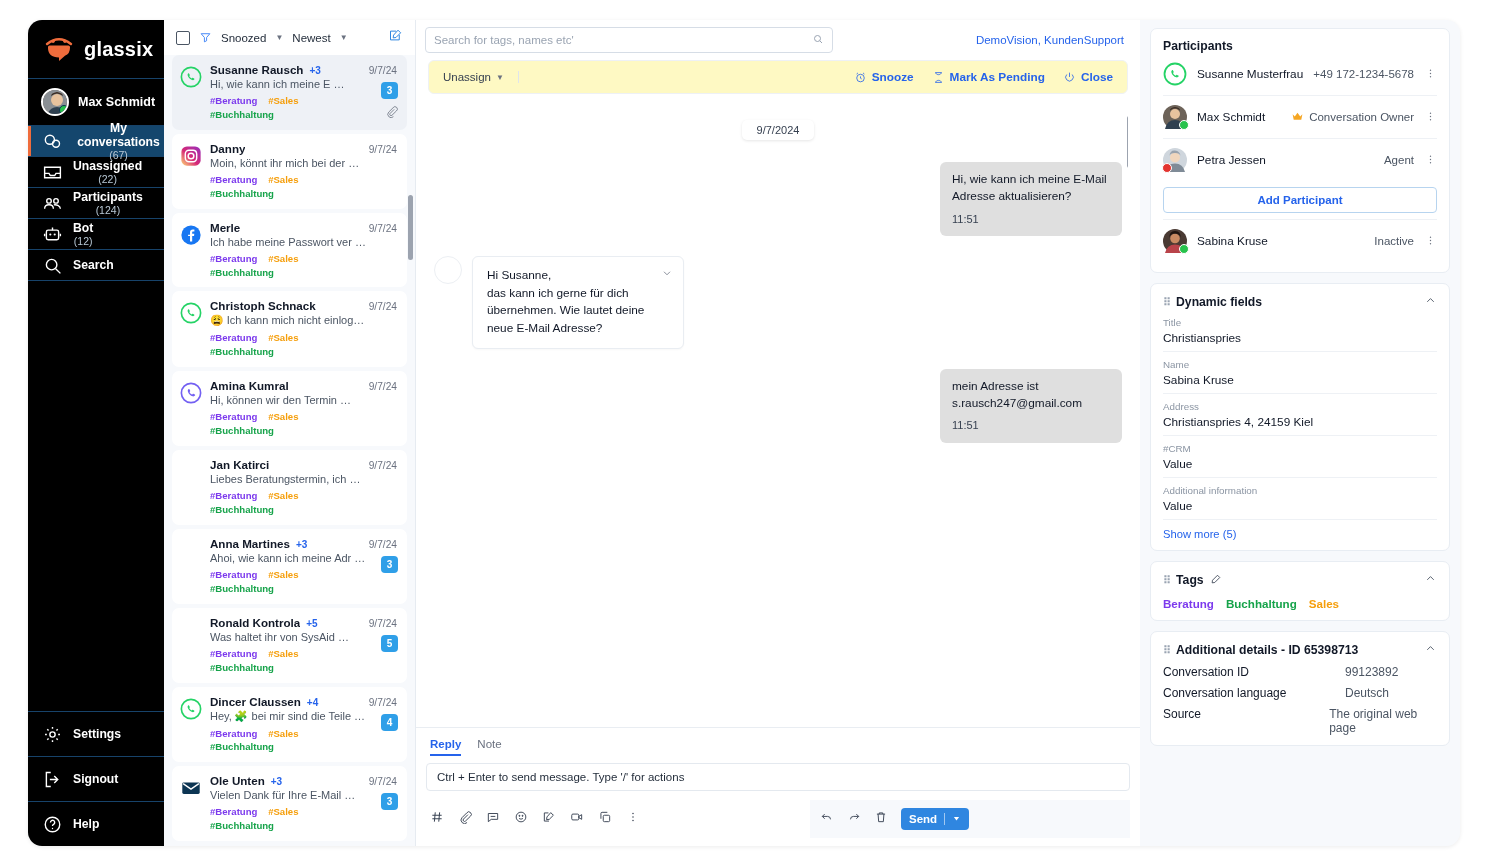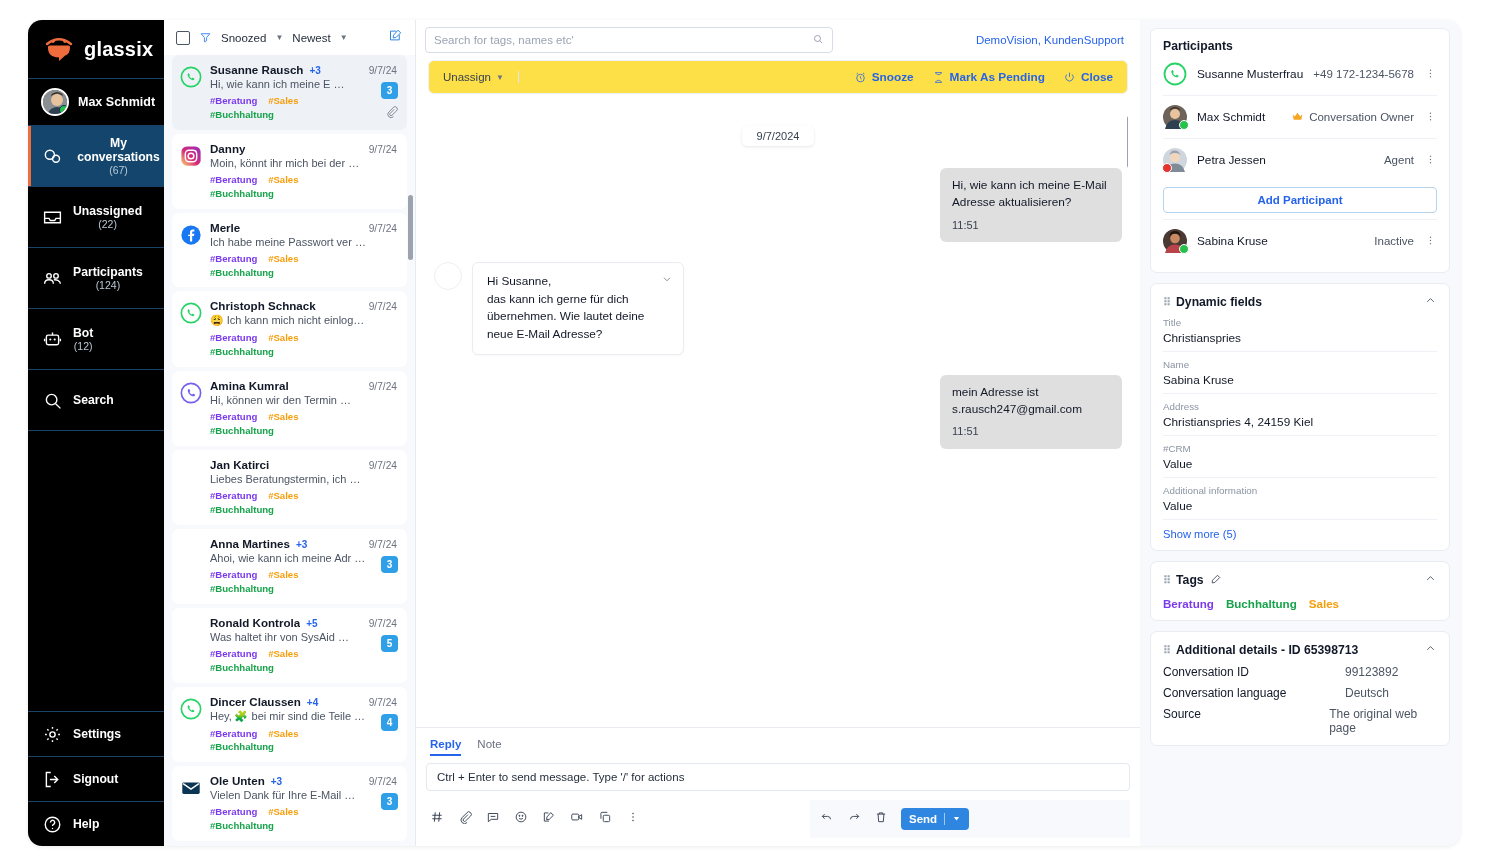--- a/index.html
+++ b/index.html
@@ -47,21 +47,21 @@
   .avatar .face { position:absolute; inset:0; }
   .dot {
     position: absolute; right: -2px; bottom: -1px;
     width: 10px; height: 10px; border-radius: 50%;
     background: #27c24c; border: 1.5px solid #0c3553;
   }
   .dot.red { background: #e3342f; left: -1px; right:auto; }
   .nav-user-name { font-size: 12.5px; font-weight: 700; }
   .nav-items { flex: 1 1 auto; }
   .nav-item {
-    height: 61px; display: flex; align-items: center; gap: 10px;
+    height: 31px; display: flex; align-items: center; gap: 10px;
     padding-left: 13px; border-bottom: 1px solid #17436a;
     position: relative; cursor: pointer;
   }
   .nav-item.active { background: #14466d; }
   .nav-item.active::before {
     content: ""; position: absolute; left: 0; top: 0; bottom: 0;
     width: 3px; background: #ef6c3c;
   }
   .nav-ic { width: 22px; height: 22px; flex: 0 0 22px; display:flex; align-items:center; justify-content:center; }
   .nav-ic svg { width: 21px; height: 21px; stroke: #fff; fill: none; stroke-width: 1.6; }
@@ -139,35 +139,35 @@
   }
   .search input {
     flex: 1 1 auto; border: none; outline: none; font-size: 11.5px;
     color: #111827; font-family: inherit; background: transparent;
   }
   .search input::placeholder { color: #9aa4b2; }
   .org { margin-left: auto; font-size: 11.5px; color: #2563eb; padding-right: 4px; }
 
   .conv-area { flex: 1 1 auto; display: flex; flex-direction: column; padding: 0 12px 0 12px; }
   .conv-actions {
-    height: 34px; background: #fde047; border-radius: 6px;
+    height: 34px; background: #fef9c3; border-radius: 6px;
     display: flex; align-items: center; padding: 0 14px; gap: 0;
     border: 1px solid #eef1f5;
   }
   .unassign { font-size: 11.5px; color: #374151; display:flex; align-items:center; gap:5px; padding-right: 14px; border-right: 1px solid #dfe5ec; }
   .act-group { margin-left: auto; display: flex; align-items: center; gap: 18px; }
   .act { display: flex; align-items: center; gap: 5px; color: #2563eb; font-size: 11.8px; font-weight: 600; }
   .act svg { width: 13px; height: 13px; stroke: #2563eb; fill: none; stroke-width: 1.5; }
 
   .thread {
     flex: 1 1 auto; position: relative; padding: 18px 6px 4px 6px;
     overflow: hidden;
   }
   .daypill {
-    width: 72px; margin: 14px auto 22px auto; background: #fff;
+    width: 72px; margin: 8px auto 22px auto; background: #fff;
     border-radius: 5px; text-align: center; font-size: 11px; color: #374151;
     padding: 4px 0; box-shadow: 0 1px 3px rgba(0,0,0,.10);
   }
   .msg { display: flex; margin-bottom: 20px; }
   .msg.in { justify-content: flex-end; }
   .bub-in {
     background: #dfdfdf; border-radius: 6px; padding: 9px 12px;
     max-width: 182px; font-size: 11.8px; color: #111827; line-height: 1.42;
   }
   .bub-time { font-size: 11px; color: #374151; margin-top: 7px; }

